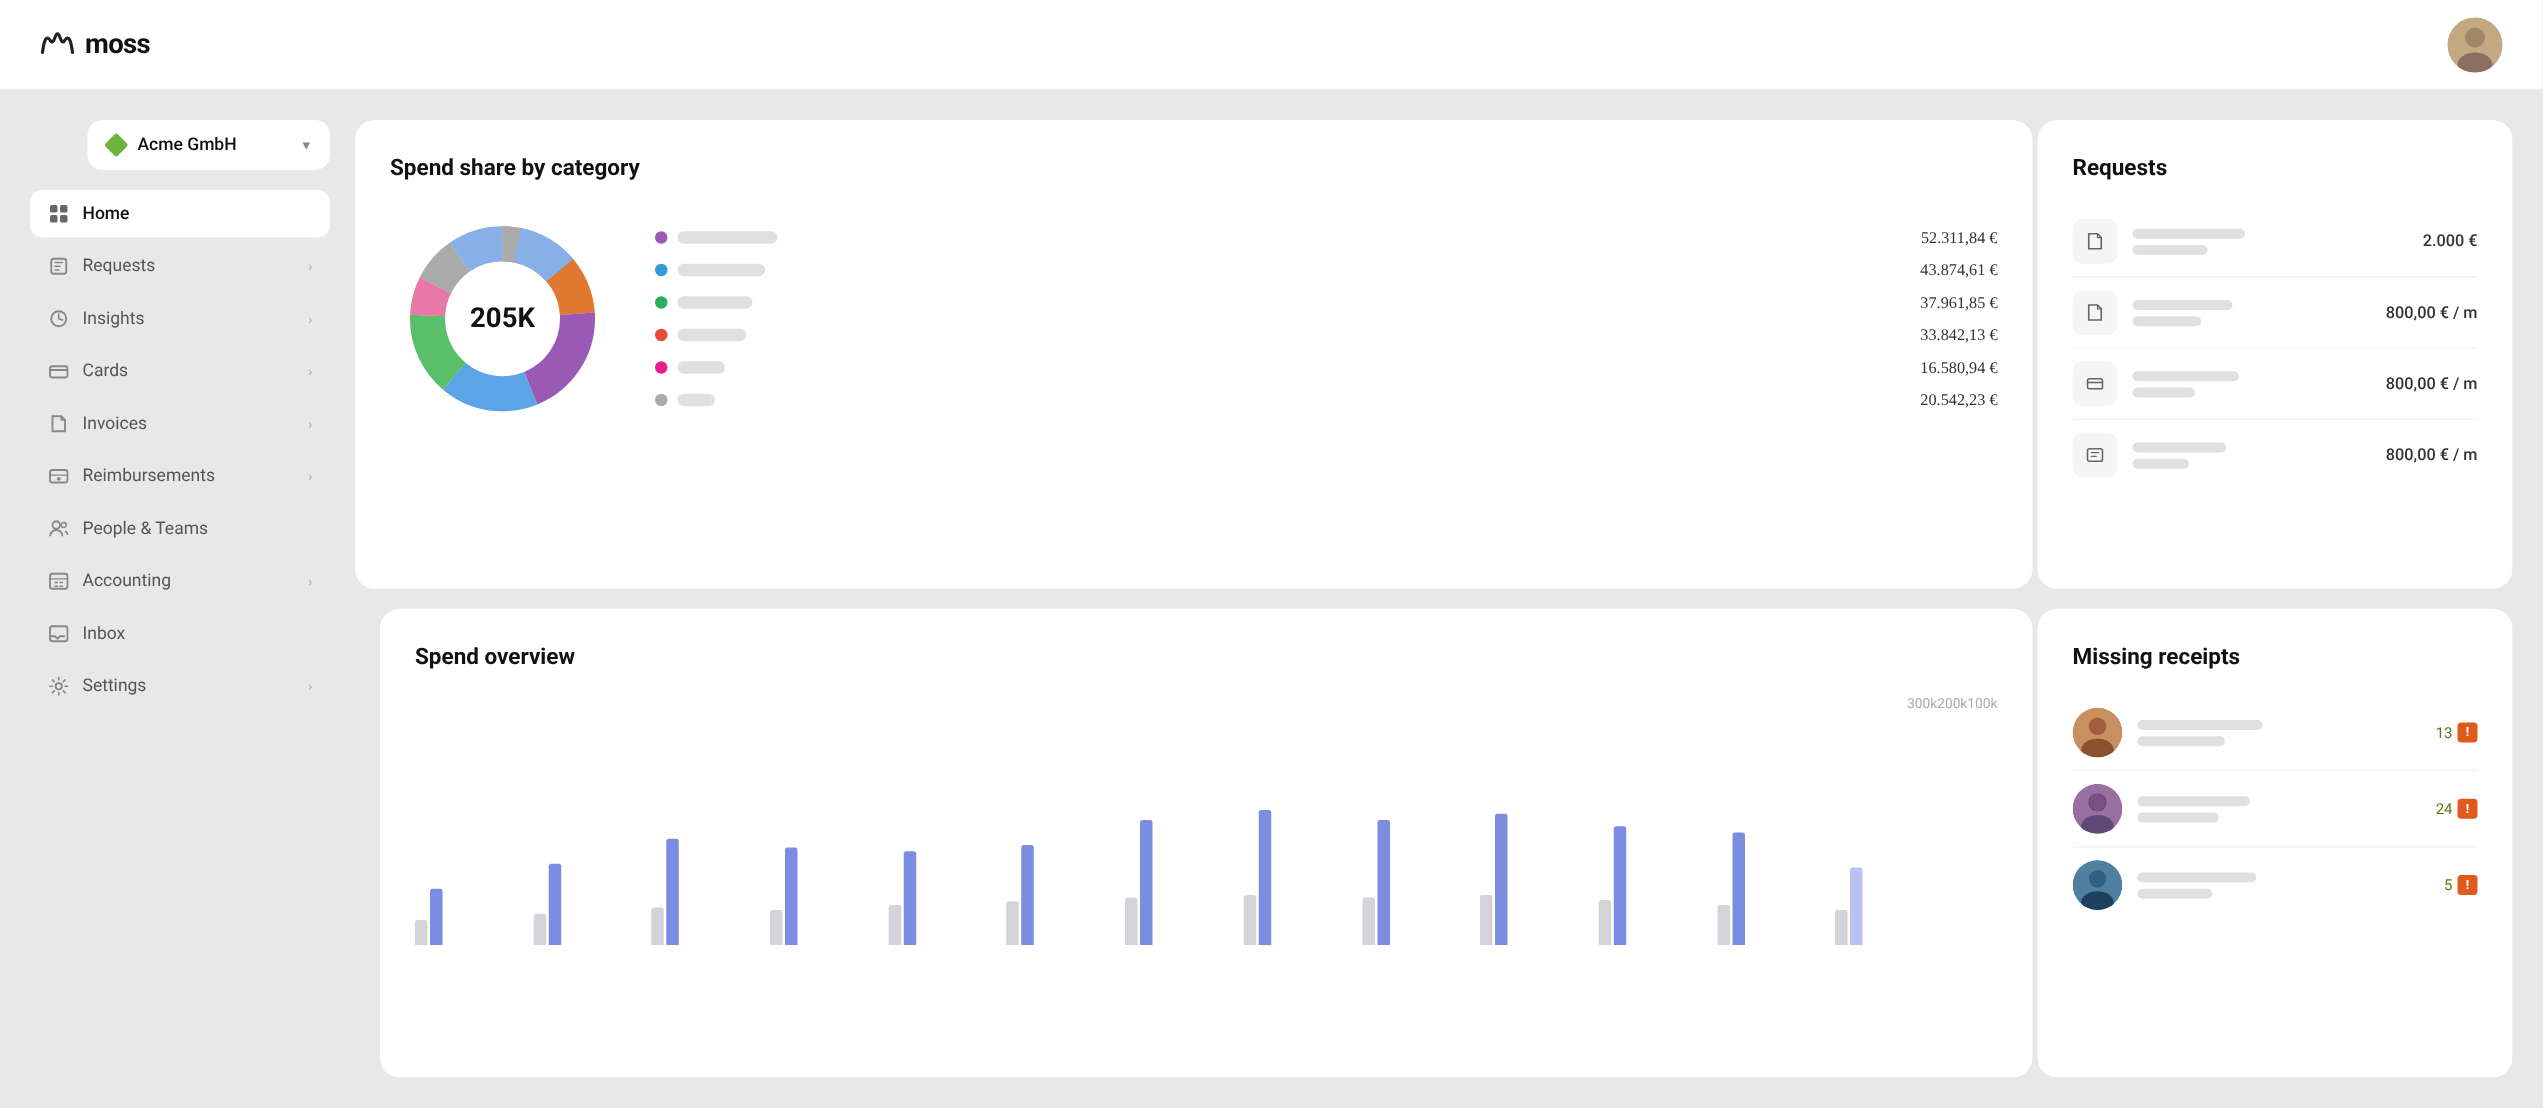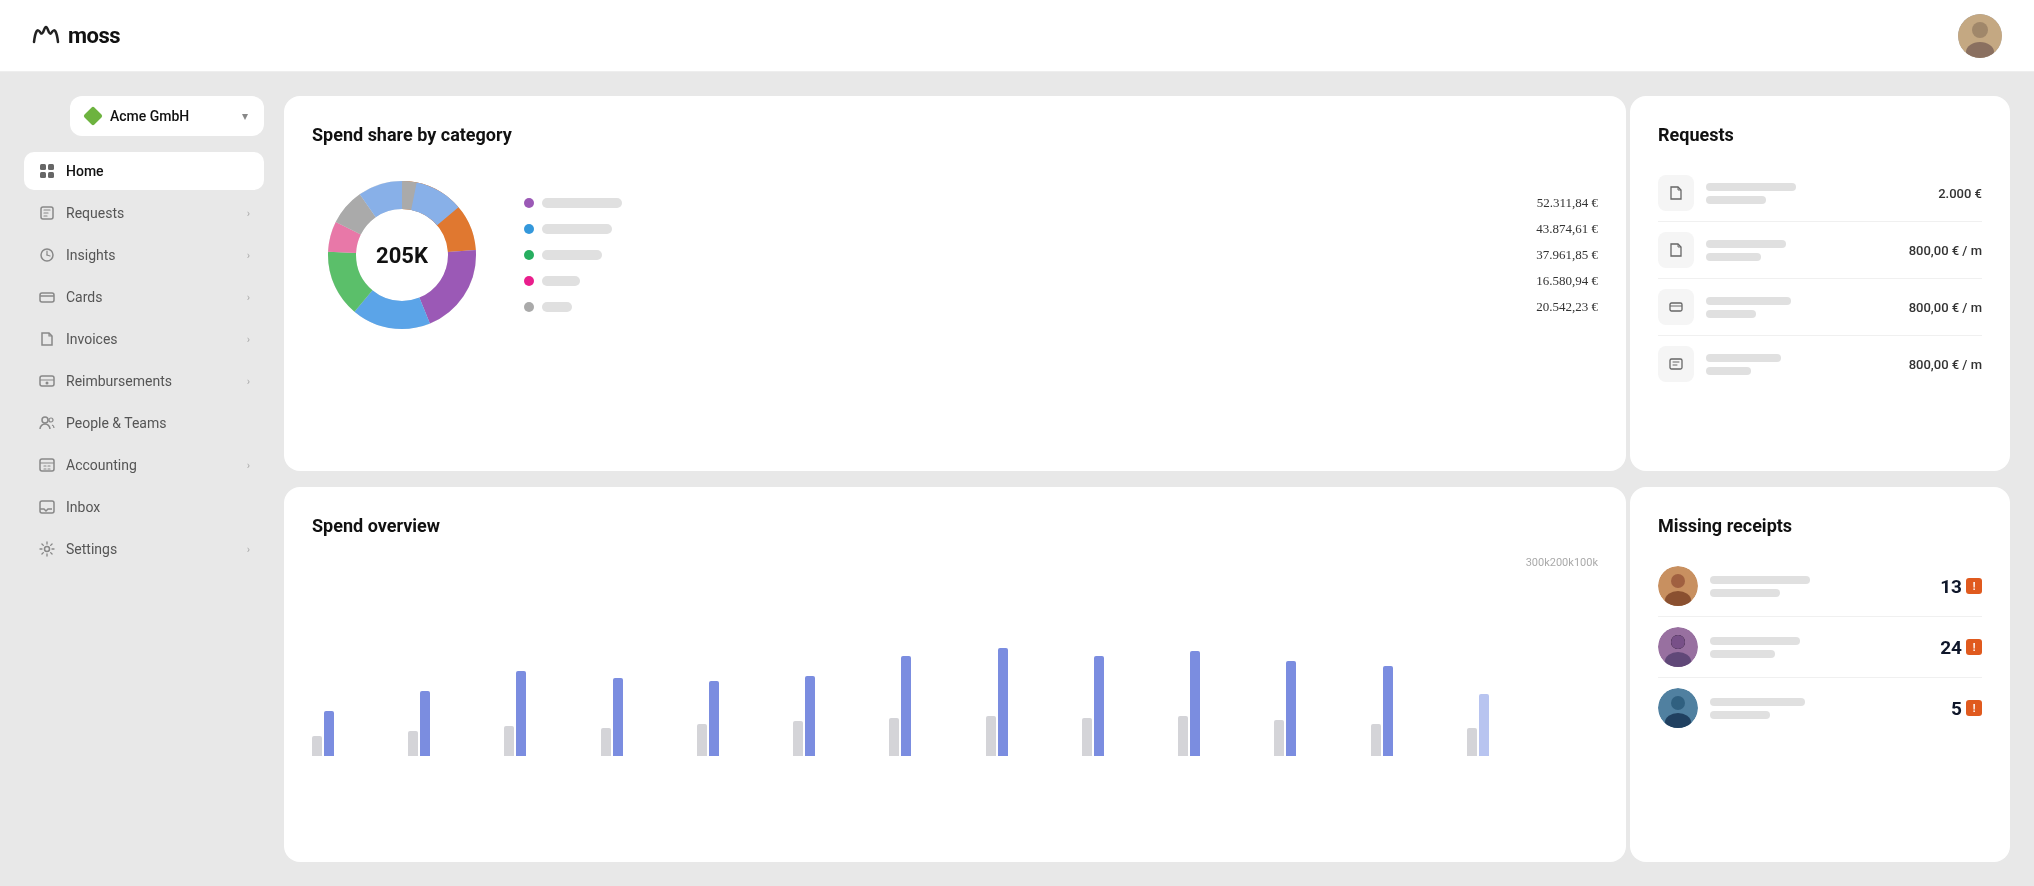--- a/index.html
+++ b/index.html
@@ -279,20 +279,21 @@
     .request-amount {
       font-size: 13px;
       color: #333;
       font-weight: 500;
       white-space: nowrap;
     }
 
     
     .spend-overview-card {
       flex: 1;
+      margin-left: 20px;
     }
 
     
     .missing-receipts-card {
       width: 380px;
       flex-shrink: 0;
     }
     .receipt-item {
       display: flex;
       align-items: center;
@@ -319,23 +320,23 @@
       display: flex;
       flex-direction: column;
       gap: 5px;
     }
     .receipt-badge-area {
       display: flex;
       align-items: center;
       gap: 4px;
     }
     .receipt-count {
-      font-size: 19px;
-      font-weight: 700;
-      color: #0f172a;
+      font-size: 12px;
+      font-weight: 400;
+      color: #4d7c0f;
     }
     .warning-icon {
       width: 16px;
       height: 16px;
       background: #e05a1e;
       color: #fff;
       border-radius: 3px;
       display: flex;
       align-items: center;
       justify-content: center;
@@ -565,20 +566,27 @@
             </div>
             <div class="legend-item">
               <div class="legend-left">
                 <div class="legend-dot" style="background:#27ae60;"></div>
                 <div class="legend-bar" style="width:60px;"></div>
               </div>
               <span class="legend-value">37.961,85 €</span>
             </div>
             <div class="legend-item">
               <div class="legend-left">
+                <div class="legend-dot" style="background:#e74c3c;"></div>
+                <div class="legend-bar" style="width:55px;"></div>
+              </div>
+              <span class="legend-value">33.842,13 €</span>
+            </div>
+            <div class="legend-item">
+              <div class="legend-left">
                 <div class="legend-dot" style="background:#e91e8c;"></div>
                 <div class="legend-bar" style="width:38px;"></div>
               </div>
               <span class="legend-value">16.580,94 €</span>
             </div>
             <div class="legend-item">
               <div class="legend-left">
                 <div class="legend-dot" style="background:#aaa;"></div>
                 <div class="legend-bar" style="width:30px;"></div>
               </div>

